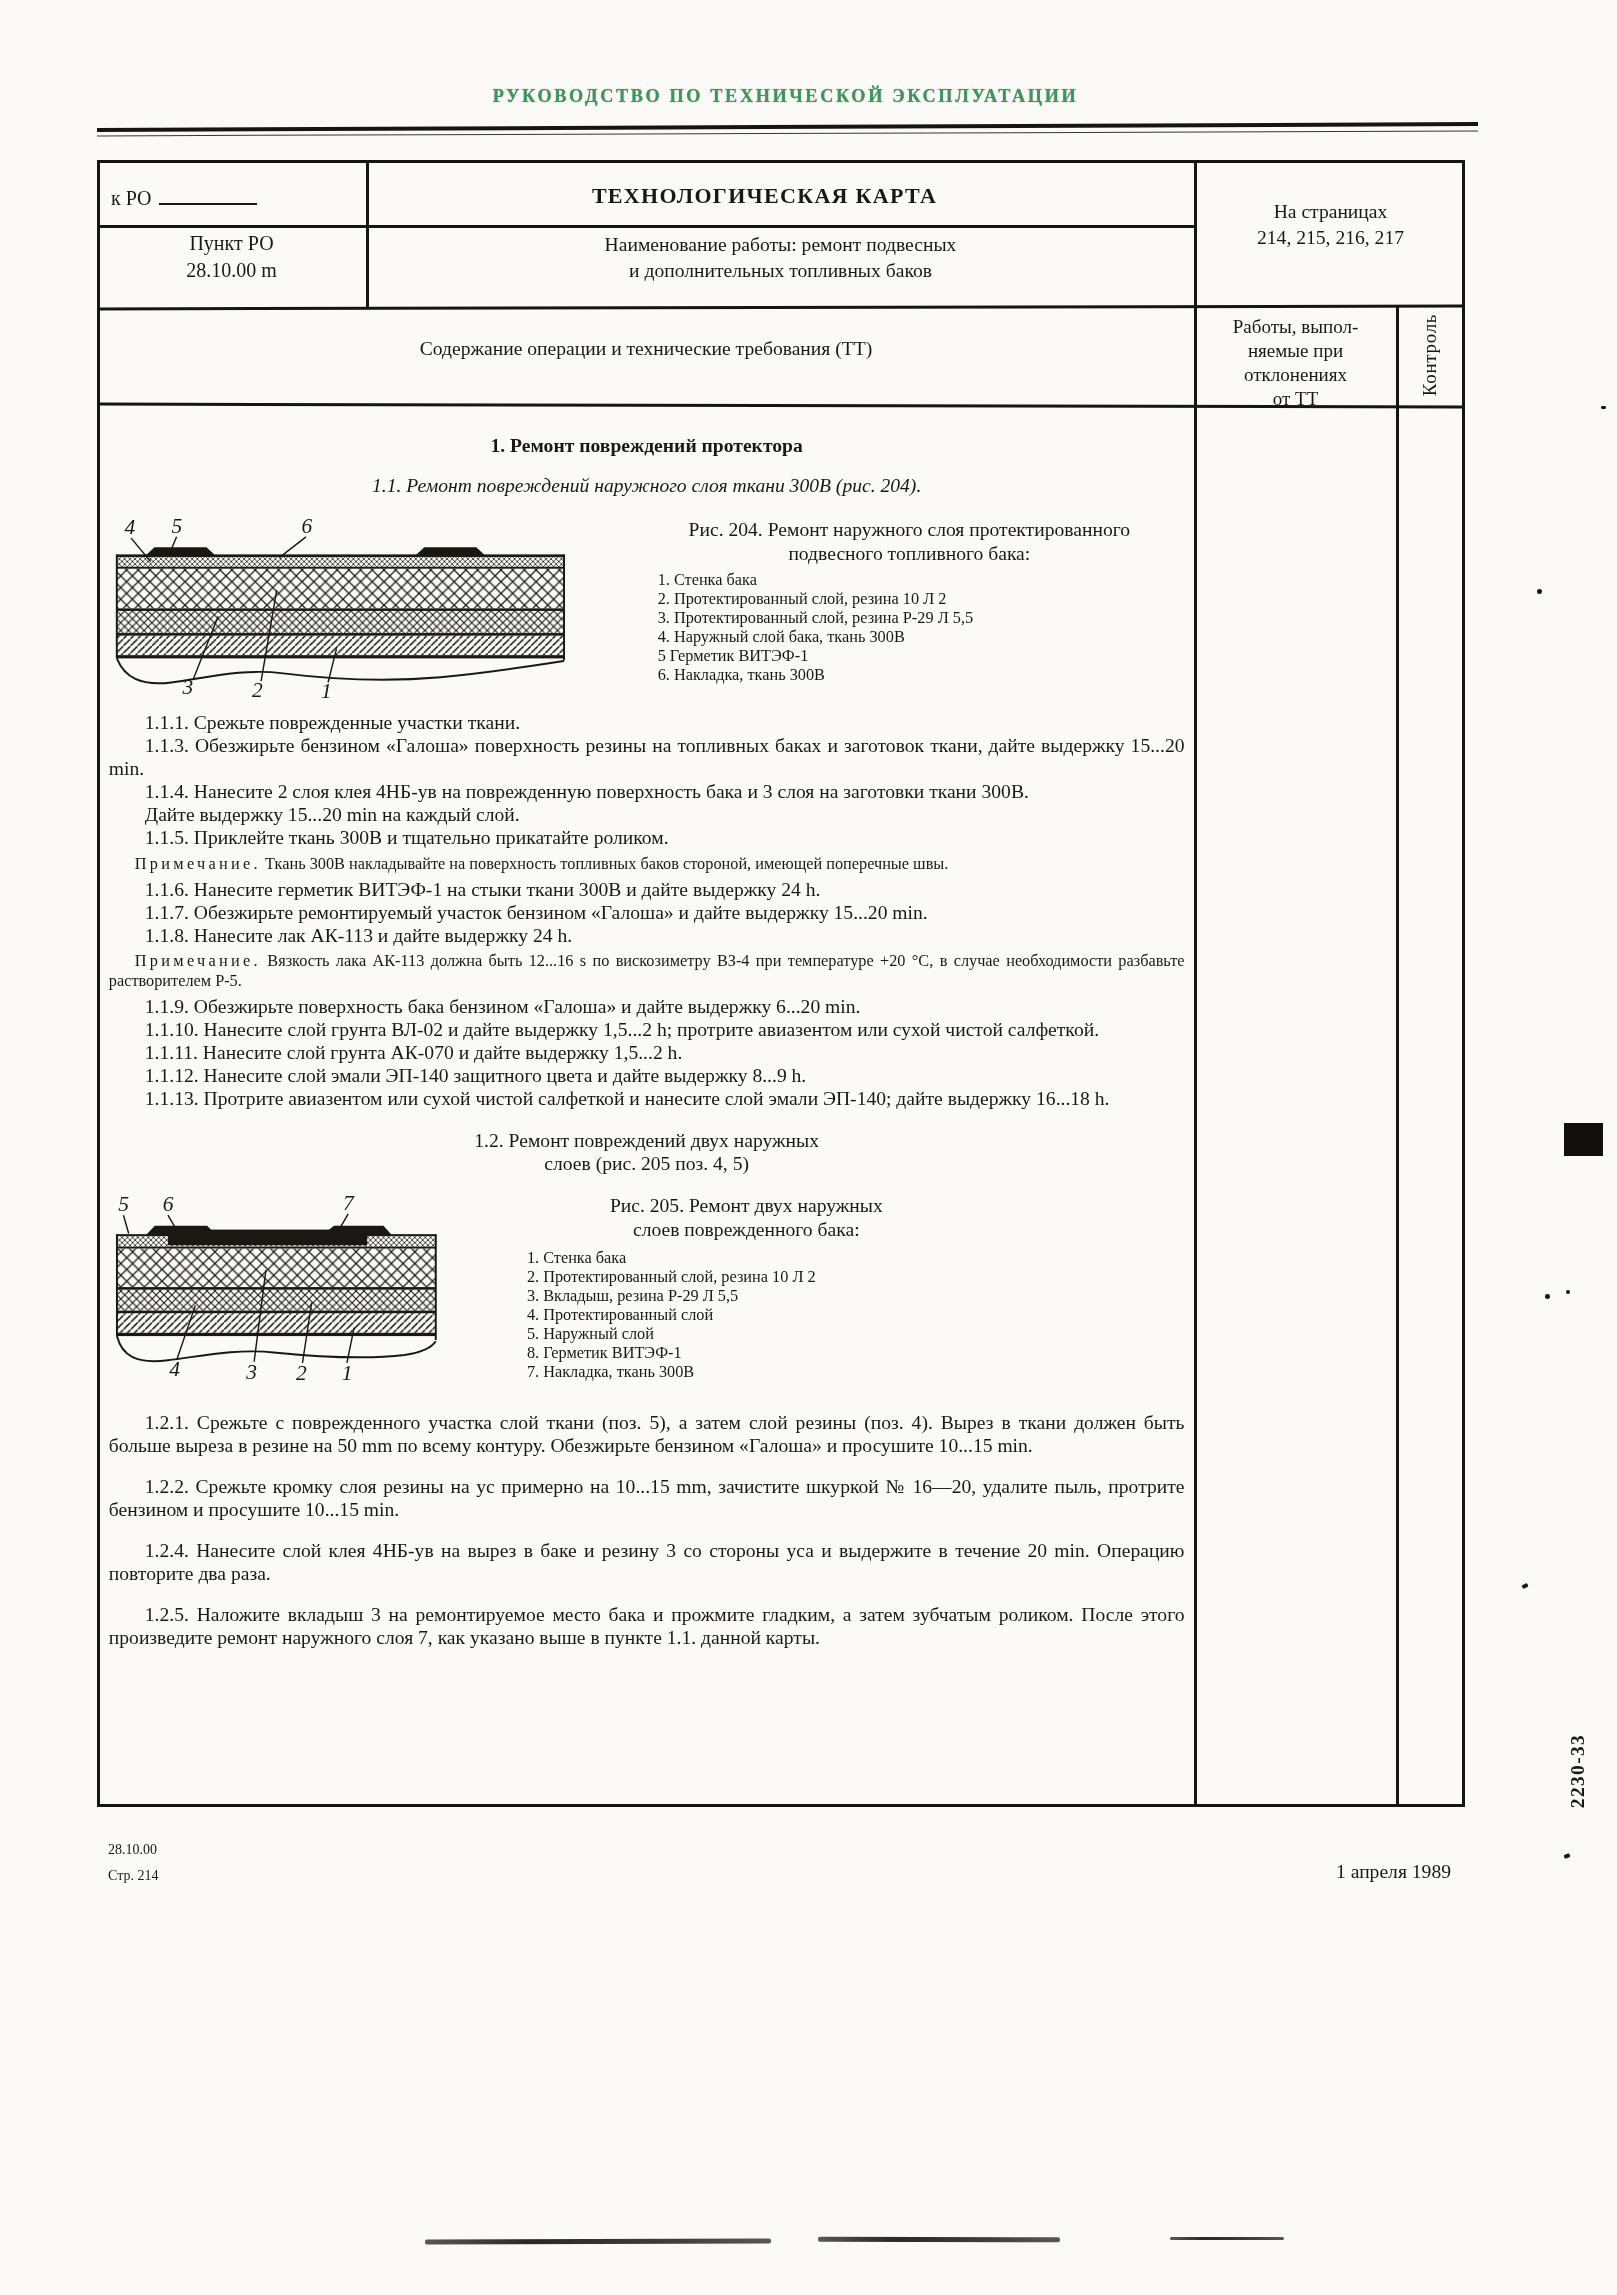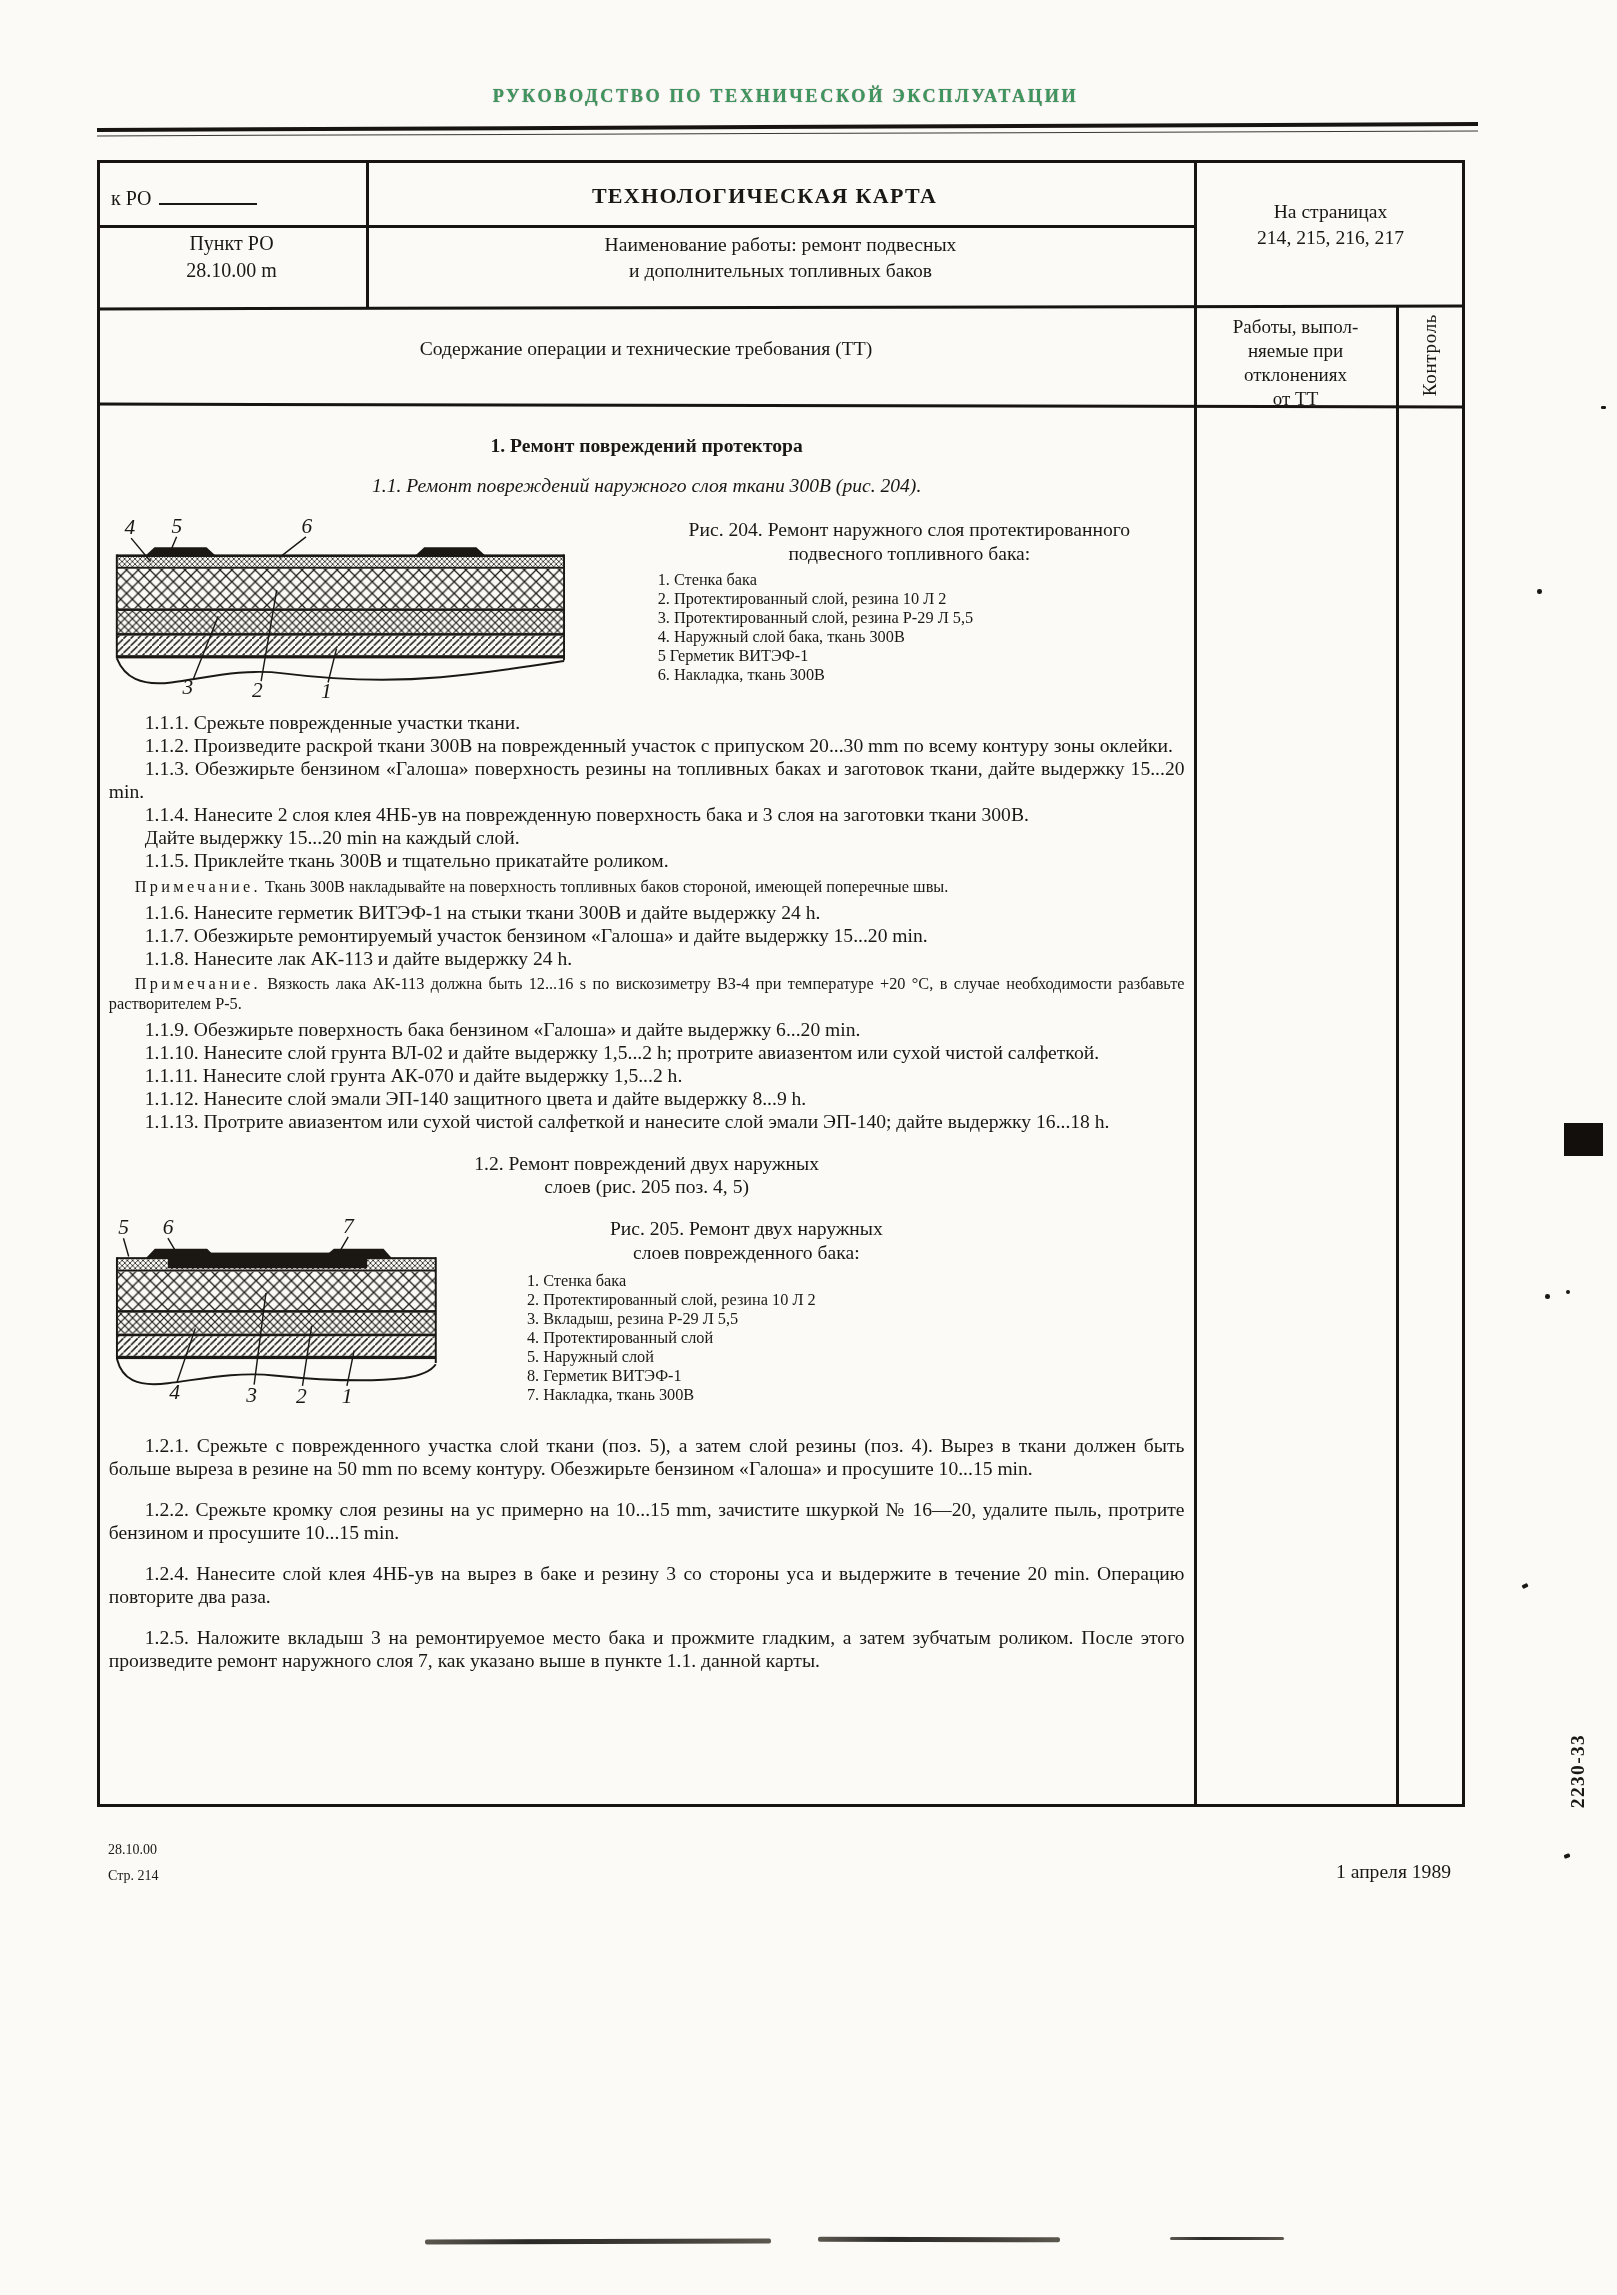--- a/index.html
+++ b/index.html
@@ -170,21 +170,20 @@
         <div class="lg">3. Протектированный слой, резина Р-29 Л 5,5</div>
         <div class="lg">4. Наружный слой бака, ткань 300В</div>
         <div class="lg">5  Герметик ВИТЭФ-1</div>
         <div class="lg">6. Накладка, ткань 300В</div>
       </div>
     </div>
   </div>
 
   <div class="pgroup">
     <p>1.1.1. Срежьте поврежденные участки ткани.</p>
-    <p>1.1.2. Произведите раскрой ткани 300В на поврежденный участок с припуском 20...30 mm по всему контуру зоны оклейки.</p>
     <p>1.1.3. Обезжирьте бензином «Галоша» поверхность резины на топливных баках и заготовок ткани, дайте выдержку 15...20 min.</p>
     <p>1.1.4. Нанесите 2 слоя клея 4НБ-ув на поврежденную поверхность бака и 3 слоя на заготовки ткани 300В.</p>
     <p>Дайте выдержку 15...20 min на каждый слой.</p>
     <p>1.1.5. Приклейте ткань 300В и тщательно прикатайте роликом.</p>
     <div class="note">
       <span class="nlabel">Примечание.</span>
       <span>Ткань 300В накладывайте на поверхность топливных баков стороной, имеющей поперечные швы.</span>
     </div>
     <p>1.1.6. Нанесите герметик ВИТЭФ-1 на стыки ткани 300В и дайте выдержку 24 h.</p>
     <p>1.1.7. Обезжирьте ремонтируемый участок бензином «Галоша» и дайте выдержку 15...20 min.</p>

